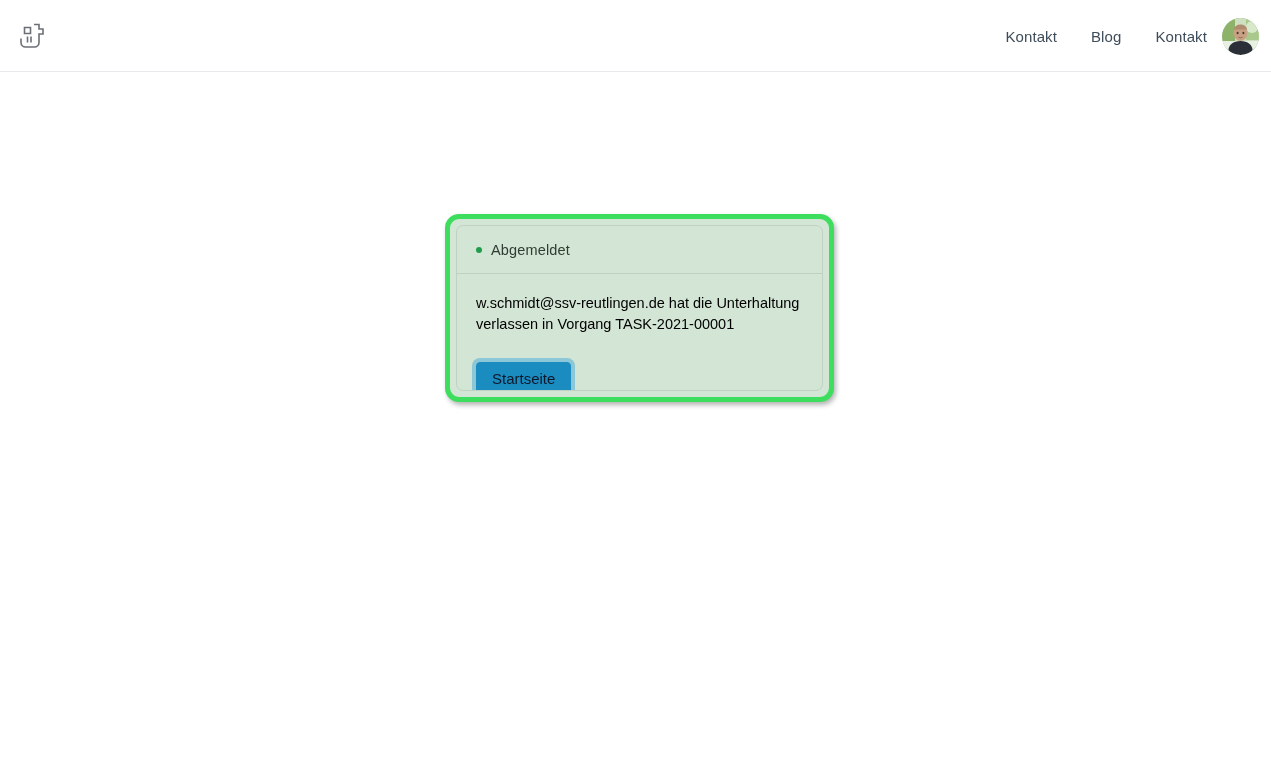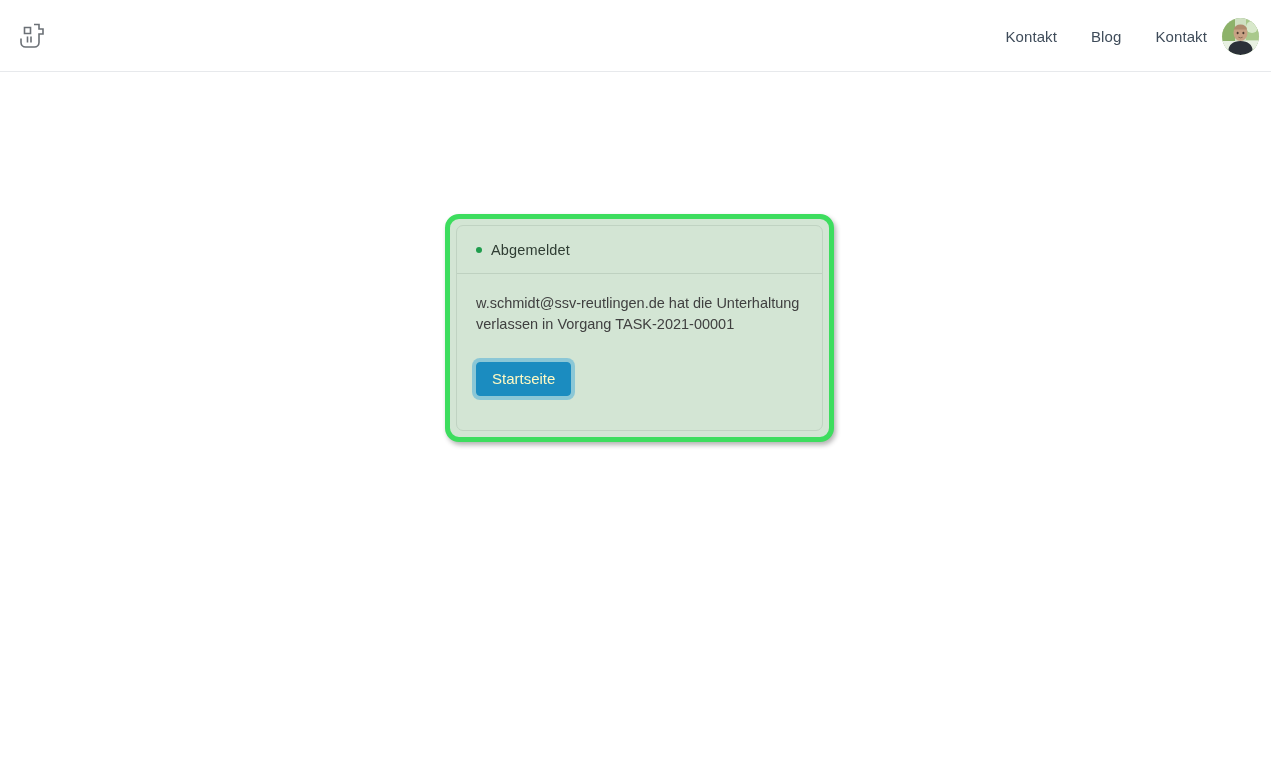--- a/index.html
+++ b/index.html
@@ -65,21 +65,21 @@
     position: relative;
     height: 425px;
     width: 1271px;
     background: #ffffff;
   }
   .logout-card-ring {
     position: absolute;
     left: 445px;
     top: 142px;
     width: 389px;
-    height: 228px;
+    height: 188px;
     border: 5px solid #3ddd5e;
     border-radius: 14px;
     background: #d3e5d4;
     padding: 6px;
     box-shadow: 2px 3px 5px rgba(0,0,0,.30);
   }
   .logout-card {
     width: 100%;
     height: 100%;
     border: 1px solid #c0d3c2;
@@ -112,32 +112,32 @@
     letter-spacing: .15px;
   }
   .card-body {
     flex: 1 1 auto;
     padding: 19px 19px 0 19px;
     position: relative;
   }
   .card-message {
     font-size: 14.5px;
     line-height: 21px;
-    color: #404040;
+    color: #000000;
     max-width: 334px;
     margin: 0;
   }
   .home-button {
     position: absolute;
     left: 19px;
     top: 88px;
     padding: 7px 15px 8px 15px;
     font-size: 15px;
     font-family: "Liberation Sans", sans-serif;
-    color: #fef9c3;
+    color: #0f172a;
     background: #1b8cc0;
     border: 1px solid #1b8cc0;
     border-radius: 4px;
     cursor: pointer;
     outline: none;
     box-shadow: 0 0 0 4px rgba(80,175,215,.55);
     line-height: 1.15;
   }
 
   

